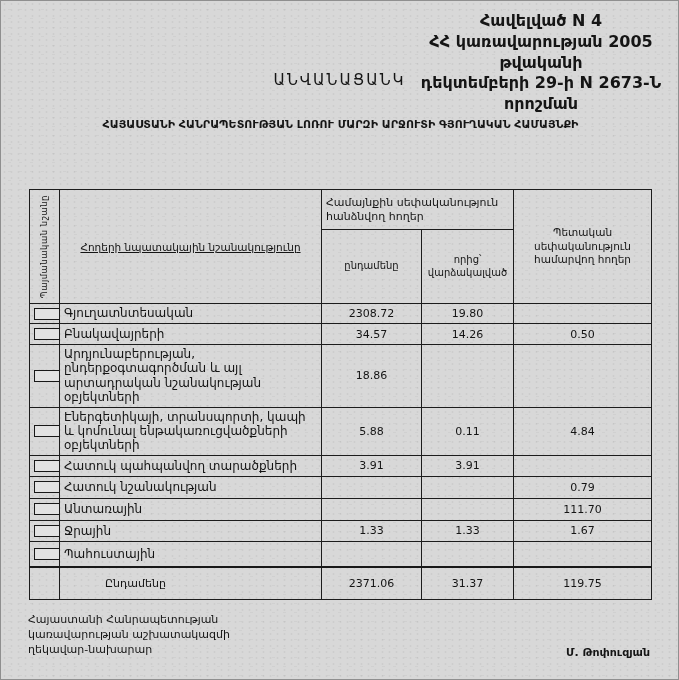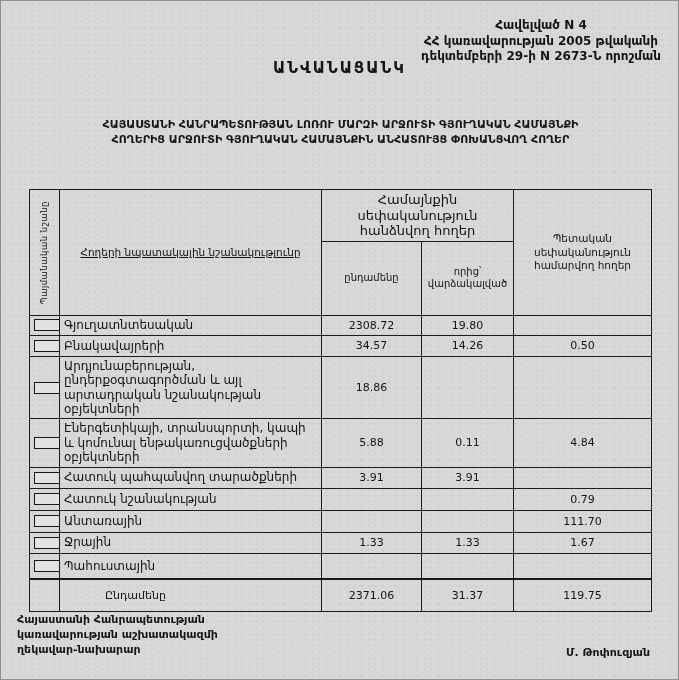--- a/index.html
+++ b/index.html
@@ -16,44 +16,44 @@
     background-color: #d8d8d8;
     background-image:
       radial-gradient(rgba(0,0,0,0.05) 1px, transparent 1.2px),
       radial-gradient(rgba(0,0,0,0.04) 1px, transparent 1.2px);
     background-size: 7px 6px, 11px 9px;
     background-position: 0 0, 3px 4px;
     border: 1px solid #8f8f8f;
     overflow: hidden;
   }
   .annex {
-    position: absolute; top: 17px; left: 410px; width: 260px;
-    text-align: center; font-size: 12px; font-weight: bold; line-height: 1.3;
+    position: absolute; top: 10px; left: 410px; width: 260px;
+    text-align: center; font-size: 16px; font-weight: bold; line-height: 1.3;
   }
   .doc-title {
-    position: absolute; top: 58px; left: 0; width: 100%;
-    text-align: center; font-size: 15px; font-weight: bold; letter-spacing: 2px;
+    position: absolute; top: 70px; left: 0; width: 100%;
+    text-align: center; font-size: 15px; font-weight: normal; letter-spacing: 2px;
   }
   .subtitle {
     position: absolute; top: 117px; left: 18px; width: 643px;
     text-align: center; font-size: 11px; font-weight: bold; line-height: 1.35;
   }
   table.land {
     position: absolute; top: 188px; left: 28px; width: 622px;
     border-collapse: collapse; table-layout: fixed;
     font-size: 10.5px; color: #141414;
   }
   table.land th, table.land td {
     border: 1px solid #1c1c1c;
     padding: 2px 4px;
     vertical-align: middle;
     font-weight: normal;
     overflow: hidden;
   }
-  th.group-h { height: 40px; text-align: center; font-size: 13px; line-height: 1.2; }
+  th.group-h { height: 40px; text-align: left; font-size: 11px; line-height: 1.2; }
   th.sub-h { height: 74px; text-align: center; font-size: 10px; line-height: 1.25; }
   th.purpose-h { text-align: center; font-size: 10.5px; padding: 0 14px; text-decoration: underline; }
   th.state-h { text-align: center; font-size: 10.5px; line-height: 1.3; padding: 0 8px; }
   th.sign-h { padding: 2px 1px; }
   .vertical {
     writing-mode: vertical-rl;
     transform: rotate(180deg);
     font-size: 8.5px; line-height: 1.15; letter-spacing: 0.5px;
     max-height: 106px; margin: 0 auto;
   }
@@ -62,22 +62,22 @@
   td.sign-cell { text-align: center; padding: 0; }
   .sign-box {
     width: 26px; height: 12px;
     border: 1.5px solid #181818;
     margin: 0 auto;
     background: #e2e2e2;
   }
   tr.total-row td { border-top: 2px solid #181818; font-size: 11px; }
   tr.total-row td.purpose { padding-left: 45px; }
   .footer-left {
-    position: absolute; left: 16px; top: 612px;
-    font-size: 11px; font-weight: bold; line-height: 1.35;
+    position: absolute; left: 27px; top: 612px;
+    font-size: 11px; font-weight: normal; line-height: 1.35;
   }
   .signature {
     position: absolute; right: 28px; top: 645px;
     font-size: 11px; font-weight: bold;
   }
 </style>
 </head>
 <body>
 
 <div class="page">
@@ -85,21 +85,20 @@
   <div class="annex">
     <div>Հավելված N 4</div>
     <div>ՀՀ կառավարության 2005 թվականի</div>
     <div>դեկտեմբերի 29-ի N 2673-Ն որոշման</div>
   </div>
 
   <div class="doc-title">ԱՆՎԱՆԱՑԱՆԿ</div>
 
   <div class="subtitle">
     <div>ՀԱՅԱՍՏԱՆԻ ՀԱՆՐԱՊԵՏՈՒԹՅԱՆ ԼՈՌՈՒ ՄԱՐԶԻ ԱՐՋՈՒՏԻ ԳՅՈՒՂԱԿԱՆ ՀԱՄԱՅՆՔԻ</div>
-    <div>ՀՈՂԵՐԻՑ ԱՐՋՈՒՏԻ ԳՅՈՒՂԱԿԱՆ ՀԱՄԱՅՆՔԻՆ ԱՆՀԱՏՈՒՅՑ ՓՈԽԱՆՑՎՈՂ ՀՈՂԵՐ</div>
   </div>
 
   <table class="land">
     <colgroup>
       <col style="width:30px">
       <col style="width:262px">
       <col style="width:100px">
       <col style="width:92px">
       <col style="width:138px">
     </colgroup>

